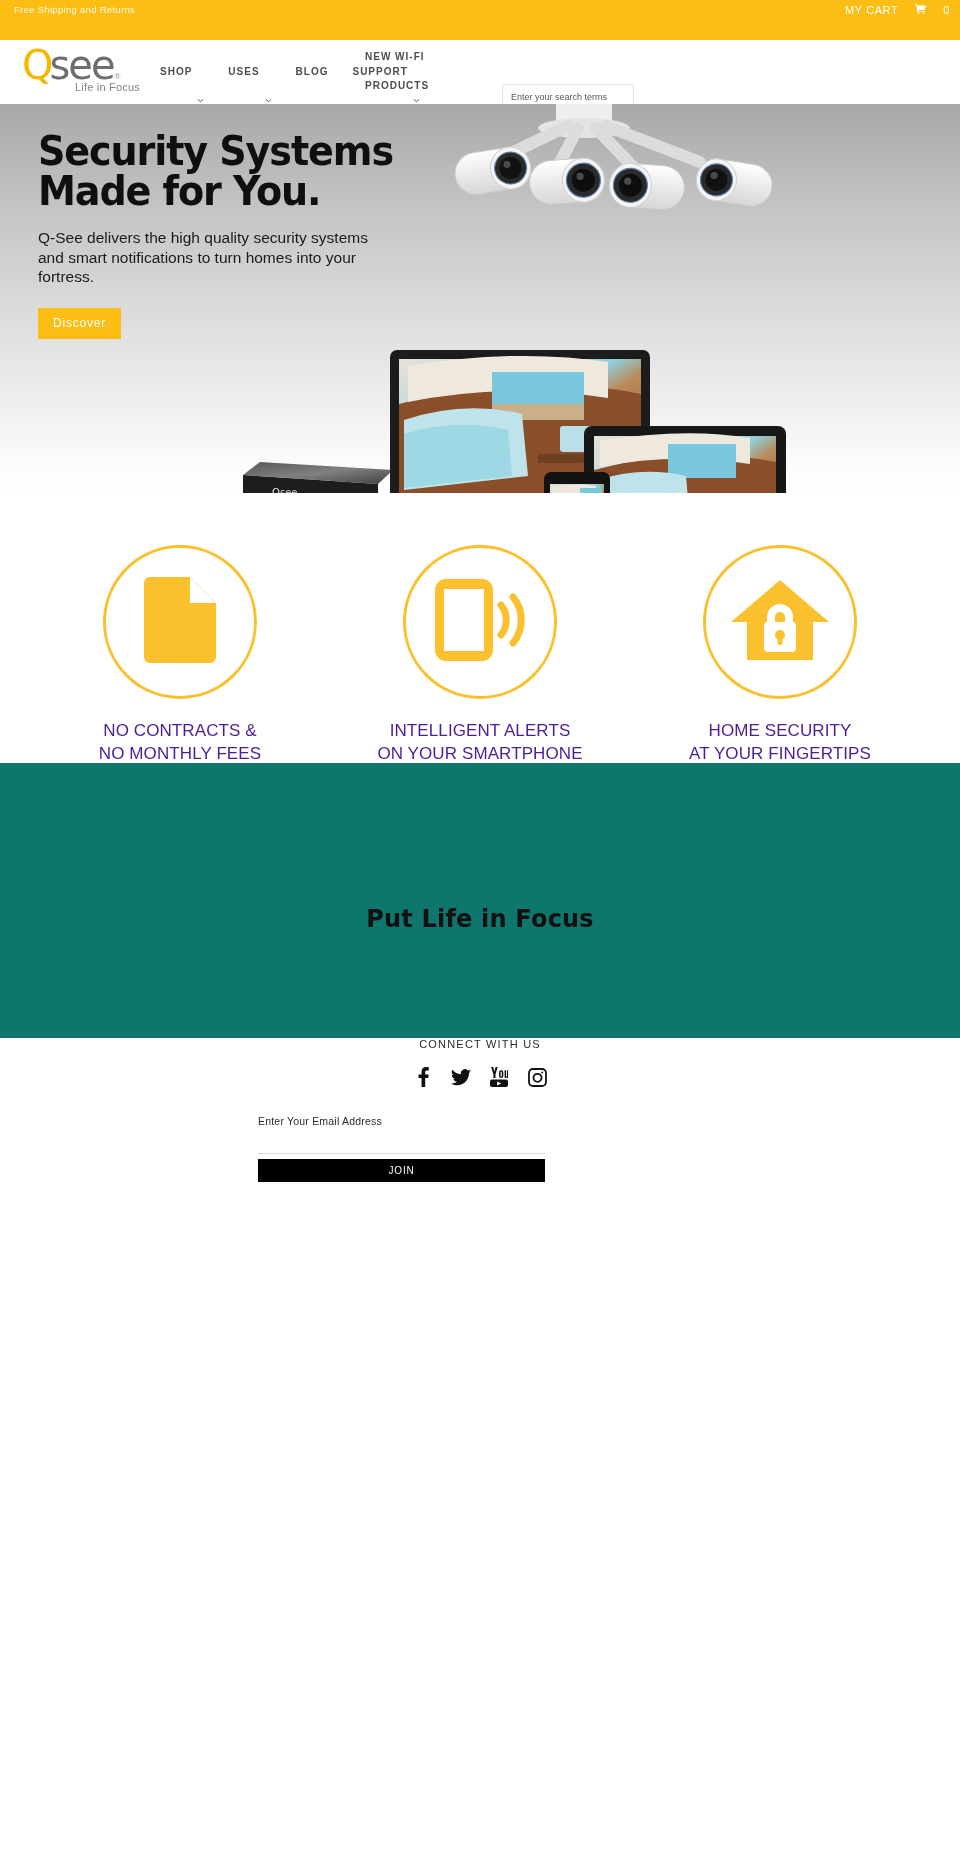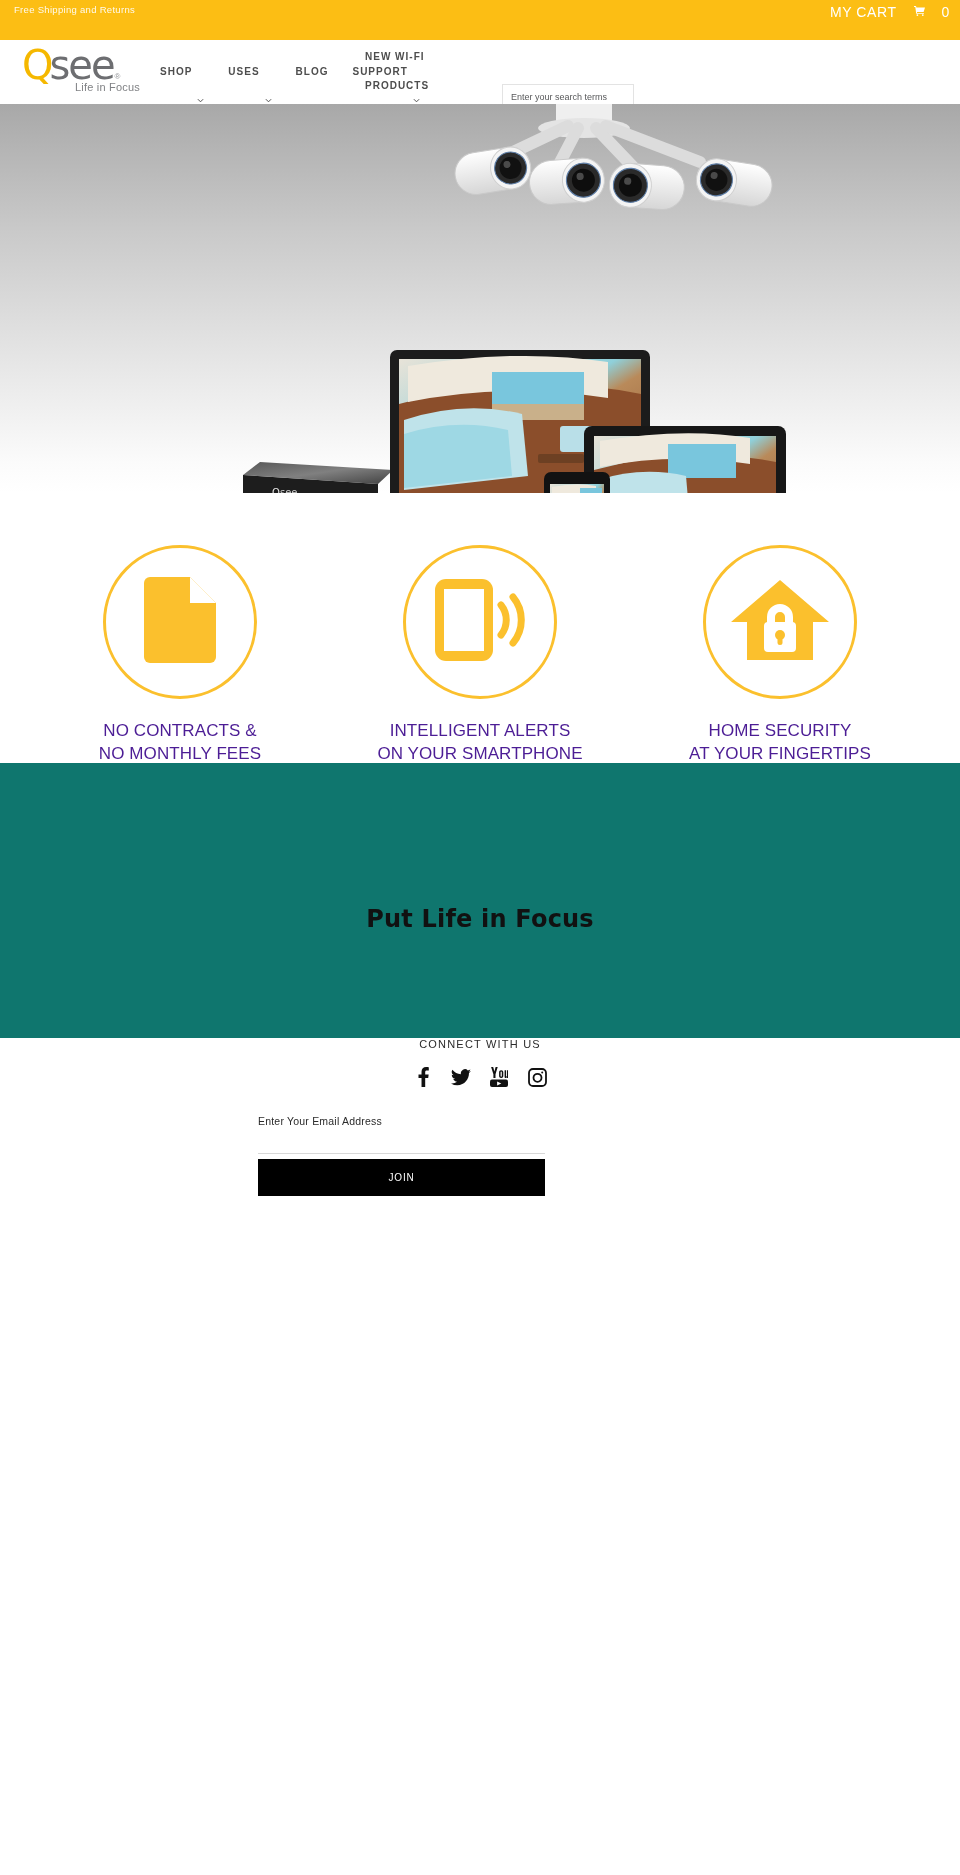--- a/index.html
+++ b/index.html
@@ -25,21 +25,21 @@
     top: 4px;
     font-size: 9.5px;
     letter-spacing: .3px;
     color: #ffffff;
     opacity: .92;
   }
   .topbar-cart {
     position: absolute;
     right: 10px;
     top: 4px;
-    font-size: 14px;
+    font-size: 11px;
     letter-spacing: .6px;
     color: #ffffff;
     display: flex;
     align-items: center;
     gap: 17px;
   }
   .cart-glyph { font-size: 10px; line-height: 1; }
   .topbar-row2 {
     position: absolute;
     right: 10px;
@@ -333,21 +333,21 @@
     font-size: 11px;
     color: #2b2b2b;
     font-family: "Liberation Sans", sans-serif;
     outline: none;
   }
   .join-btn {
     position: absolute;
     top: 121px;
     left: 258px;
     width: 287px;
-    height: 37px;
+    height: 23px;
     background: #000000;
     color: #ffffff;
     border: none;
     font-size: 10px;
     letter-spacing: .8px;
     cursor: pointer;
     font-family: "Liberation Sans", sans-serif;
   }
 </style>
 </head>
@@ -537,20 +537,28 @@
       <path d="M552 410 q14 -5 28 -1 l2 20 -30 4 z" fill="#bfe3ea"></path>
       <g fill="#d8d8d8">
         <rect x="558" y="466" width="6" height="4" rx="1"></rect>
         <rect x="568" y="466" width="6" height="4" rx="1"></rect>
         <rect x="578" y="466" width="6" height="4" rx="1"></rect>
         <rect x="588" y="466" width="6" height="4" rx="1"></rect>
       </g>
     </g>
   </svg>
 
+  <div class="hero-copy">
+    <div class="hero-title">
+      <div>Security Systems</div>
+      <div>Made for You.</div>
+    </div>
+    <div class="hero-sub">Q-See delivers the high quality security systems and smart notifications to turn homes into your fortress.</div>
+    <button class="hero-btn">Discover</button>
+  </div>
 </div>
 
 <div class="features">
 
   <div class="feature">
     <div class="feature-circle">
       <span>
         <svg width="72" height="86" viewBox="0 0 72 86" fill="#fbc02d">
           <path d="M6 0h40l26 26v54a6 6 0 01-6 6H6a6 6 0 01-6-6V6a6 6 0 016-6z"></path>
           <path d="M46 0l26 26H46z" fill="#ffffff"></path>

